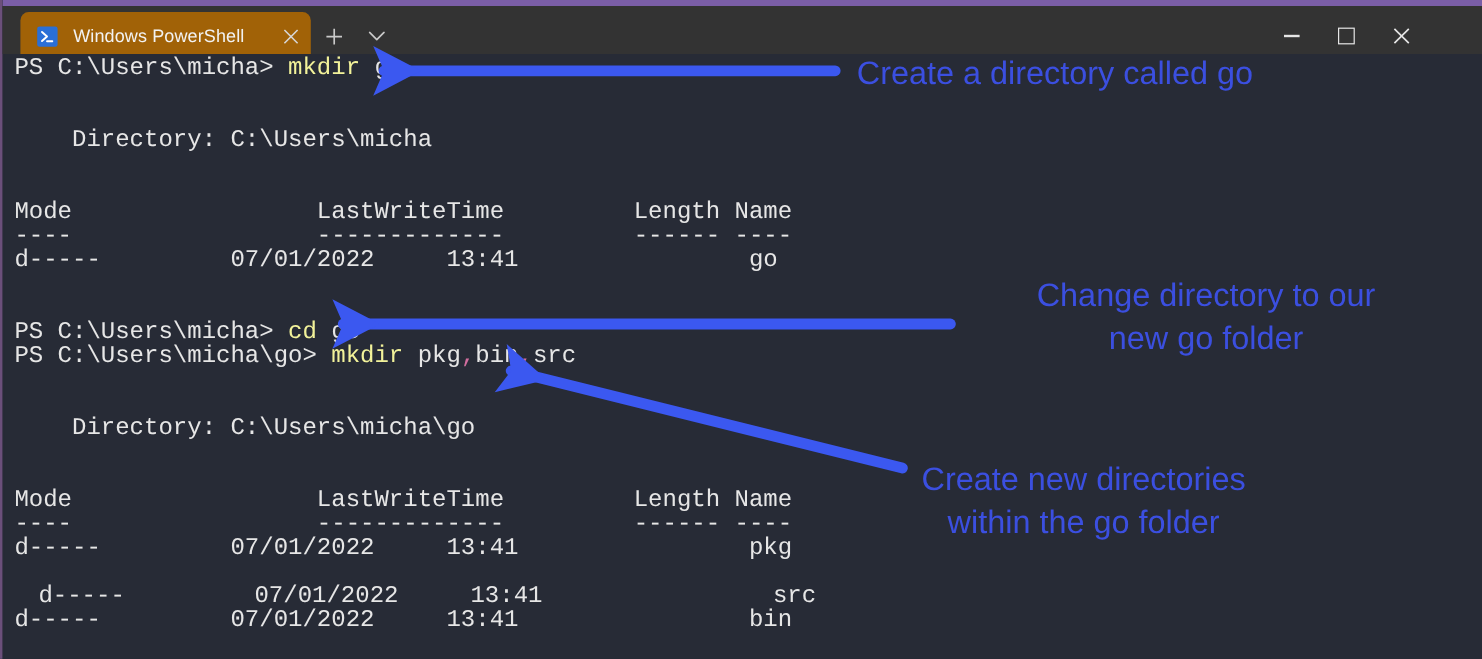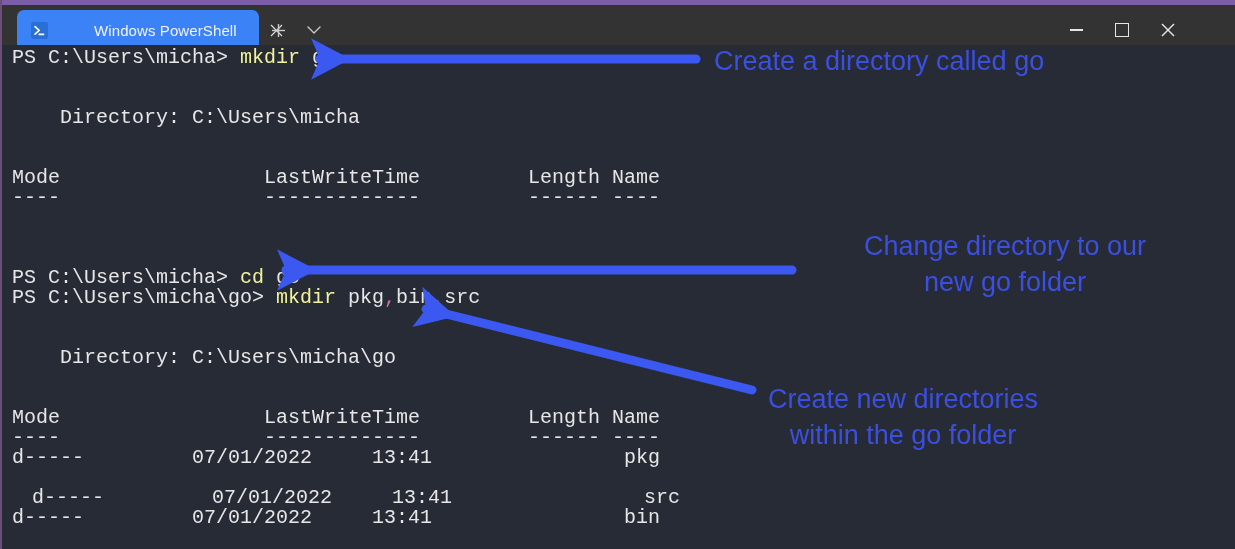--- a/index.html
+++ b/index.html
@@ -19,23 +19,23 @@
   .accent-line{
     position:absolute;left:0;top:0;width:1235px;height:5px;
     background:#7b5ea7;
   }
   .titlebar{
     position:absolute;left:0;top:5px;width:1235px;height:40px;
     background:#333333;
   }
   .tab{
     position:absolute;left:15px;top:5px;width:242px;height:40px;
-    background:#3b82f6;
+    background:#a16207;
     border-radius:7px 7px 0 0;
-    display:flex;align-items:center;gap:33px;
+    display:flex;align-items:center;
   }
   .tab-icon{
     width:17px;height:17px;margin-left:14px;margin-right:13px;
     background:#2a6fd6;border-radius:2px;
     position:relative;flex:none;
   }
   .tab-icon svg{position:absolute;left:2px;top:2px;}
   .tab-title{
     color:#f2f2f2;font-size:15px;letter-spacing:.1px;
     white-space:nowrap;flex:1;
@@ -141,20 +141,21 @@
       </svg>
     </div>
   </div>
 
   <div class="term">
 
   <div class="ln" style="top: 3px;"><span>PS C:\Users\micha&gt; </span><span class="kw">mkdir</span><span> go</span></div>
       <div class="ln" style="top: 63px;"><span>    Directory: C:\Users\micha</span></div>
       <div class="ln" style="top: 123px;"><span>Mode                 LastWriteTime         Length Name</span></div>
       <div class="ln" style="top: 143px;"><span>----                 -------------         ------ ----</span></div>
+      <div class="ln" style="top: 163px;"><span>d-----         07/01/2022     13:41                go</span></div>
       <div class="ln" style="top: 223px;"><span>PS C:\Users\micha&gt; </span><span class="kw">cd</span><span> go</span></div>
       <div class="ln" style="top: 303px;"><span>    Directory: C:\Users\micha\go</span></div>
       <div class="ln" style="top: 243px;"><span>PS C:\Users\micha\go&gt; </span><span class="kw">mkdir</span><span> pkg</span><span class="punct">,</span><span>bin</span><span class="punct">,</span><span>src</span></div>
       <div class="ln" style="top: 363px;"><span>Mode                 LastWriteTime         Length Name</span></div>
       <div class="ln" style="top: 383px;"><span>----                 -------------         ------ ----</span></div>
       <div class="ln" style="top: 403px;"><span>d-----         07/01/2022     13:41                pkg</span></div>
       <div class="ln" style="top: 435px; margin-top: 28px;"><span>d-----         07/01/2022     13:41                bin</span></div>
       <div class="ln" style="top: 443px; margin-left: 20px;"><span>d-----         07/01/2022     13:41                src</span></div>
     </div>
 

